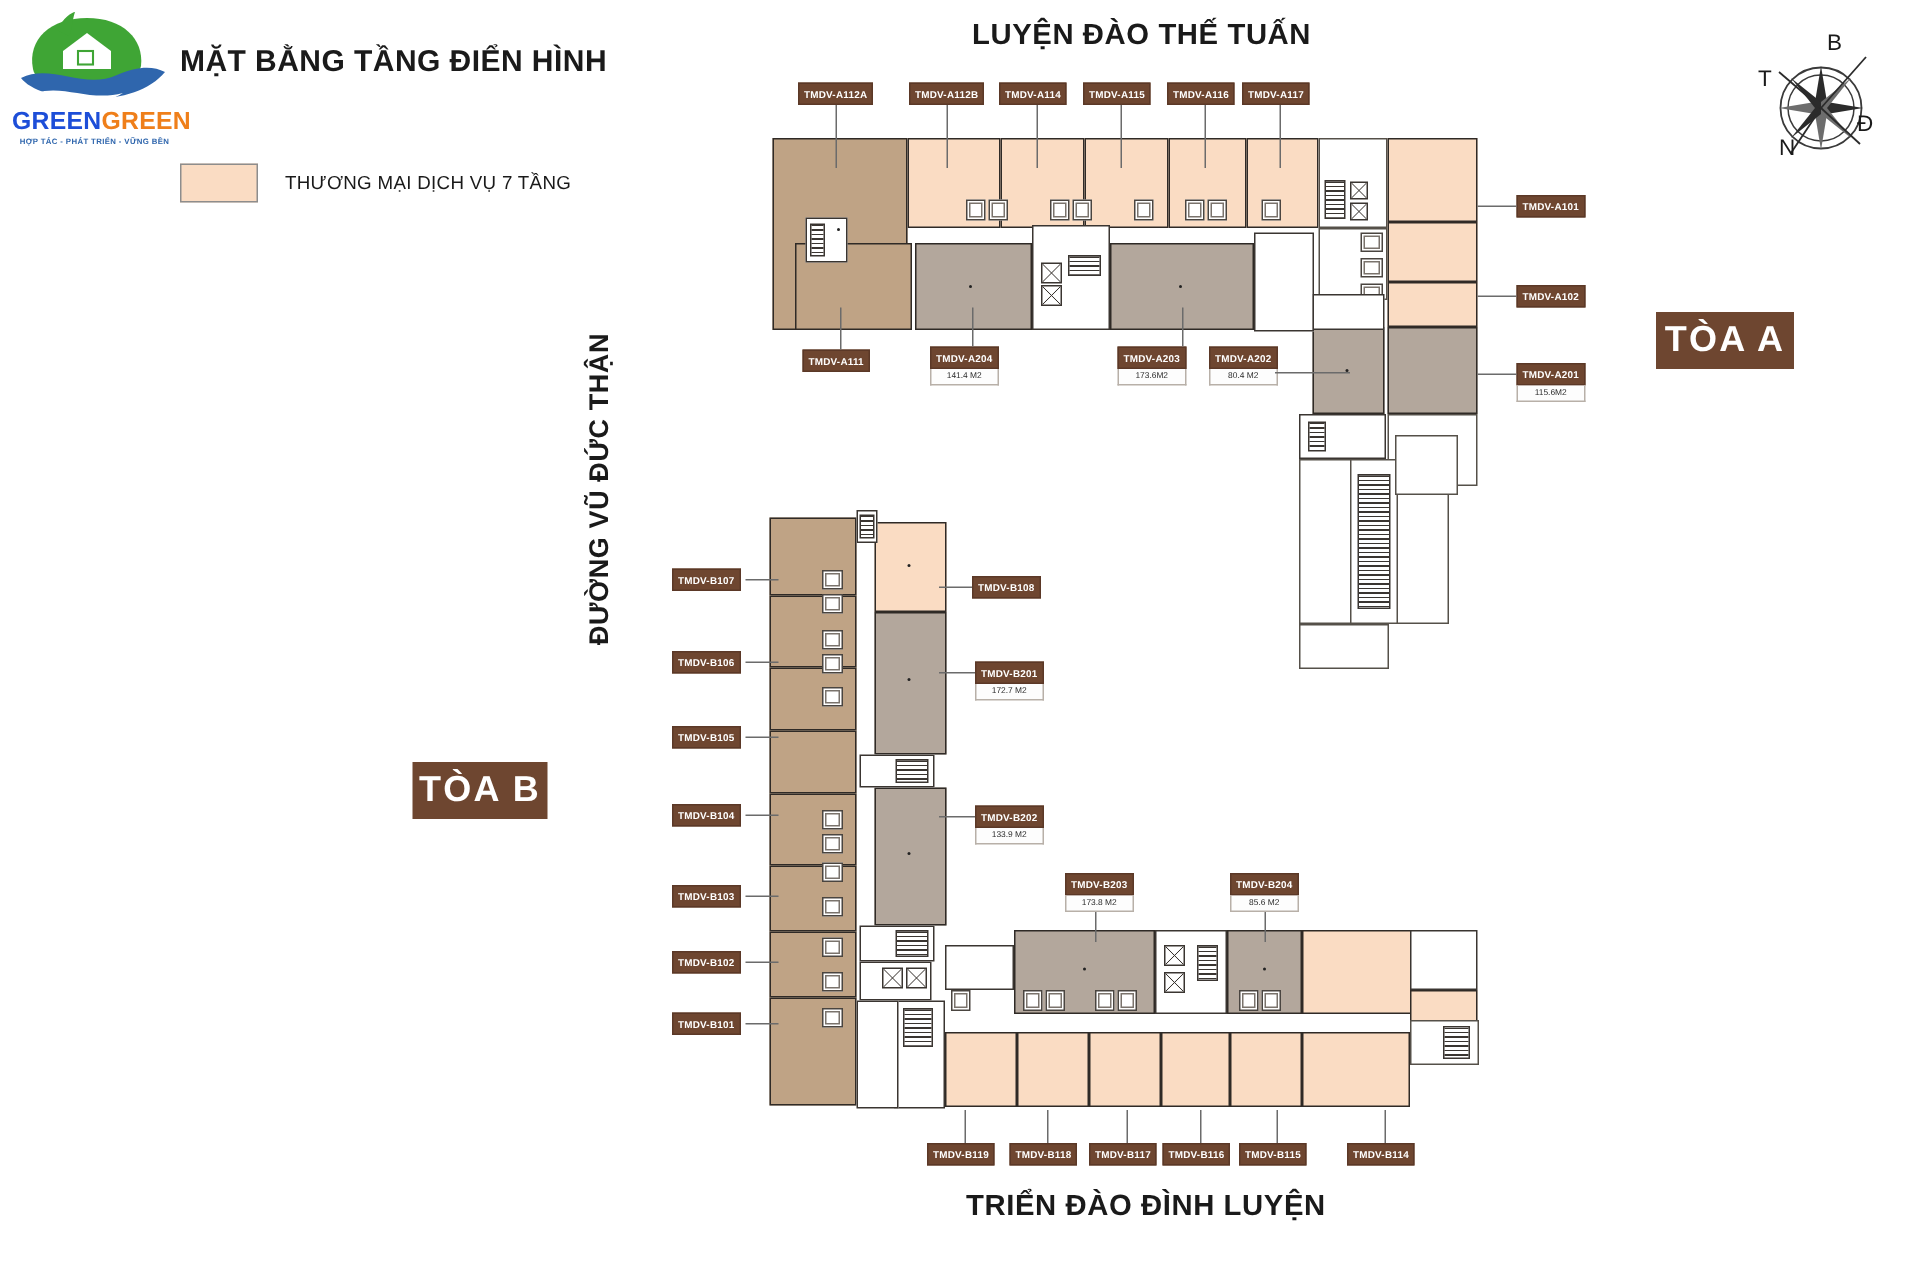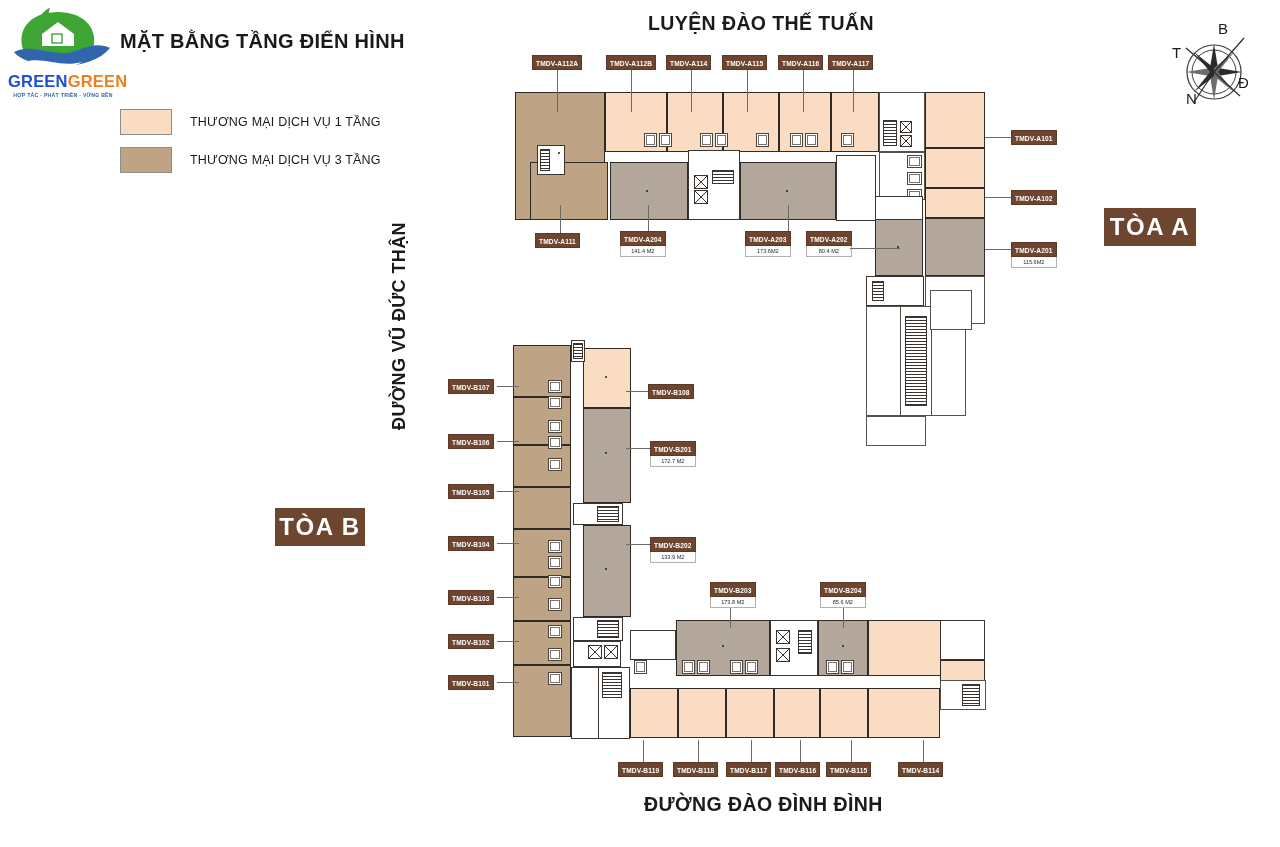--- a/index.html
+++ b/index.html
@@ -111,30 +111,26 @@
   </div>
 </div>
 
 <div id="title-block" class="abs">
   <div id="title-main">MẶT BẰNG TẦNG ĐIỂN HÌNH</div>
 </div>
 
 <div id="legend" class="abs">
   <div class="legend-row">
     <div class="legend-swatch" style="background:#fadcc3"></div>
-    <div class="legend-label">THƯƠNG MẠI DỊCH VỤ 1 TẦNG</div>
+    <div class="legend-label">THƯƠNG MẠI DỊCH VỤ 7 TẦNG</div>
   </div>
-  <div class="legend-row">
-    <div class="legend-swatch" style="background:#bfa385"></div>
-    <div class="legend-label">THƯƠNG MẠI DỊCH VỤ 3 TẦNG</div>
-  </div>
 </div>
 
 <div id="street-top" class="abs">LUYỆN ĐÀO THẾ TUẤN</div>
-<div id="street-bottom" class="abs">ĐƯỜNG ĐÀO ĐÌNH ĐÌNH</div>
+<div id="street-bottom" class="abs">TRIỂN ĐÀO ĐÌNH LUYỆN</div>
 <div id="street-left" class="abs">ĐƯỜNG VŨ ĐỨC THẬN</div>
 
 <div id="compass" class="abs">
   <svg width="100" height="92" viewBox="0 0 100 92">
     <circle cx="46" cy="50" r="27" fill="none" stroke="#3a3a3a" stroke-width="1.2"></circle>
     <circle cx="46" cy="50" r="22" fill="none" stroke="#3a3a3a" stroke-width="1"></circle>
     <g fill="#2b2b2b">
       <path d="M46 22 L50 46 L46 50 L42 46 Z"></path>
       <path d="M46 78 L50 54 L46 50 L42 54 Z" fill="#6d6d6d"></path>
       <path d="M18 50 L42 46 L46 50 L42 54 Z" fill="#6d6d6d"></path>

